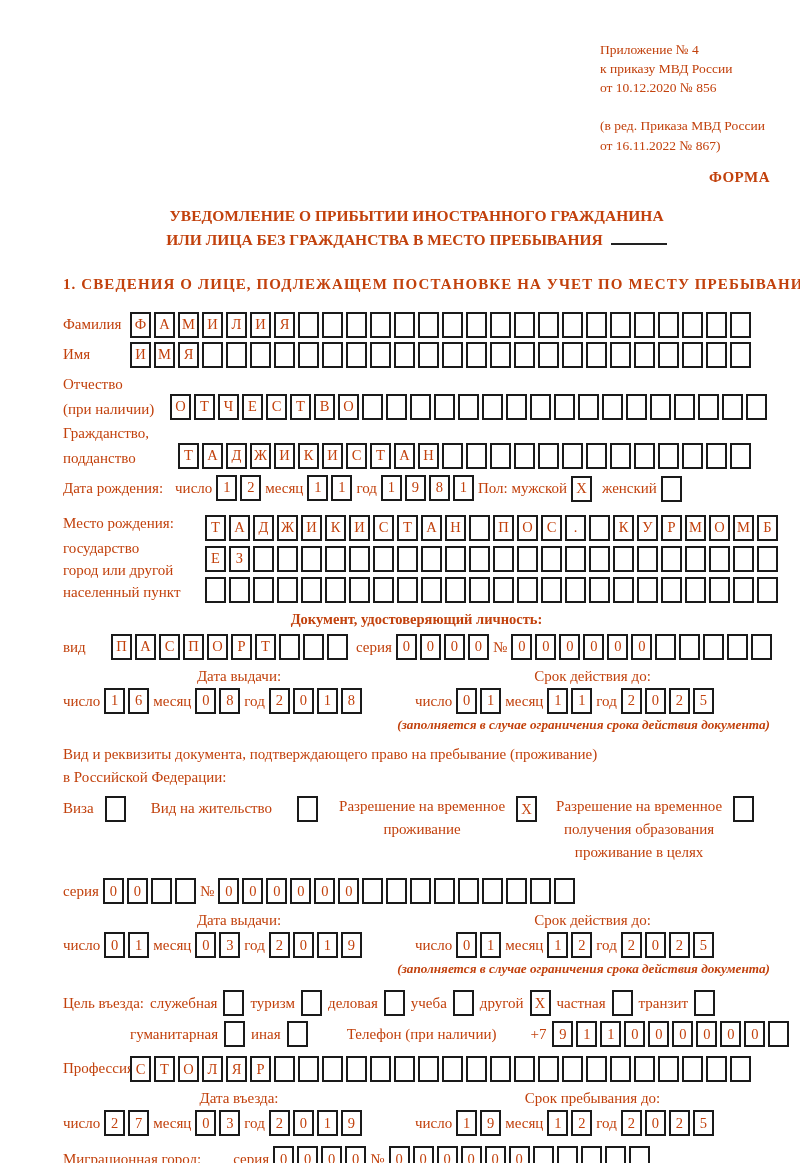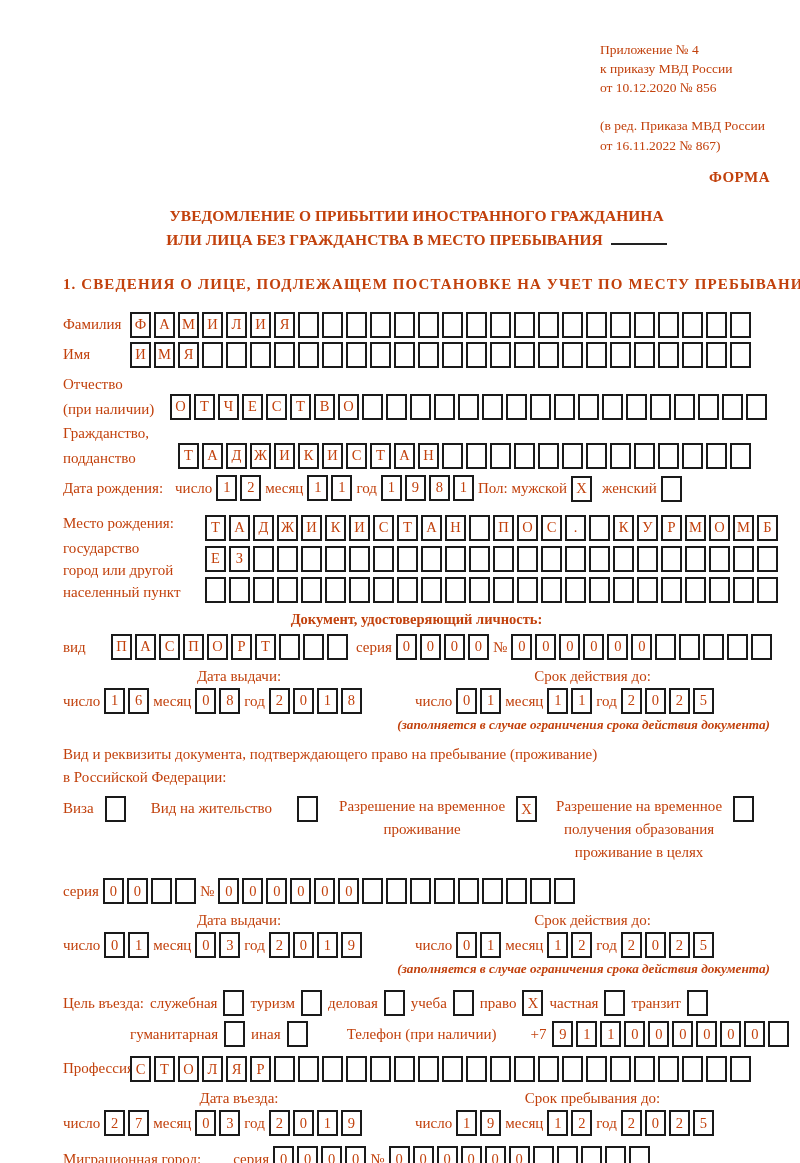--- a/index.html
+++ b/index.html
@@ -498,21 +498,21 @@
   <div class="purpose">
     <span class="sub">Цель въезда:</span>
     <span class="sub">служебная</span>
     <span class="cell cb"></span>
     <span class="sub">туризм</span>
     <span class="cell cb"></span>
     <span class="sub">деловая</span>
     <span class="cell cb"></span>
     <span class="sub">учеба</span>
     <span class="cell cb"></span>
-    <span class="sub">право</span>
+    <span class="sub">другой</span>
     <span class="cell cb">X</span>
     <span class="sub">частная</span>
     <span class="cell cb"></span>
     <span class="sub">транзит</span>
     <span class="cell cb"></span>
   </div>
   <div class="purpose indent67" style="margin-top:4px;">
     <span class="sub">гуманитарная</span>
     <span class="cell cb"></span>
     <span class="sub" style="margin-left:0;">иная</span>

